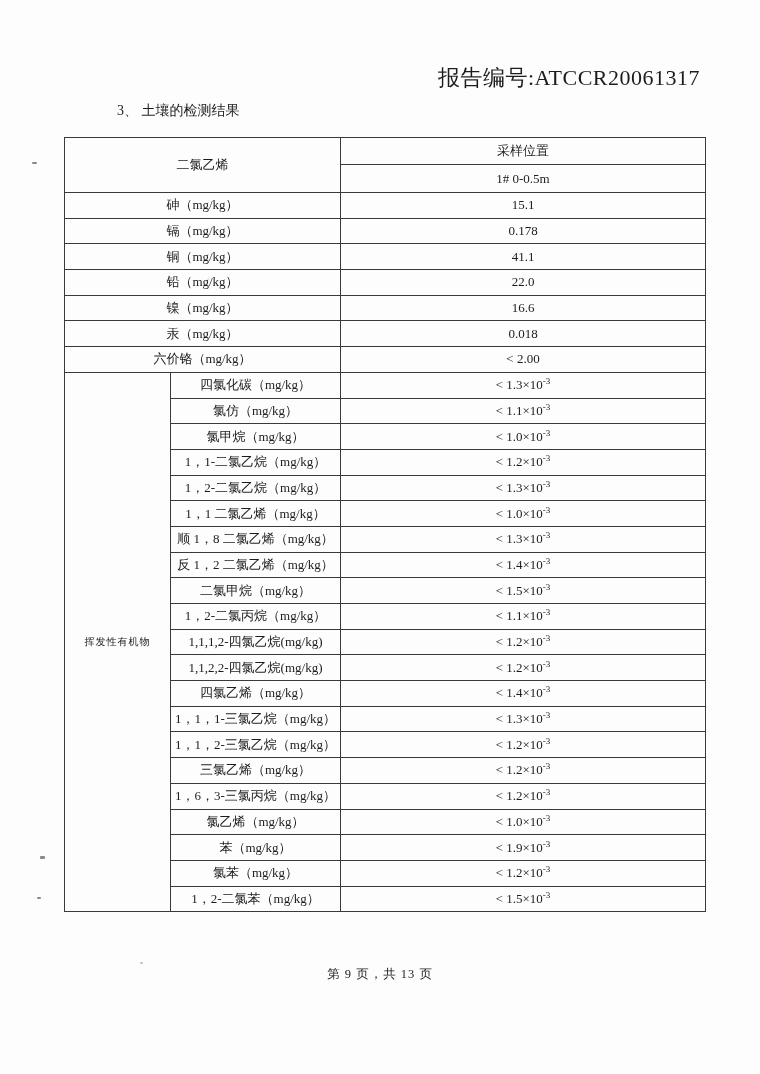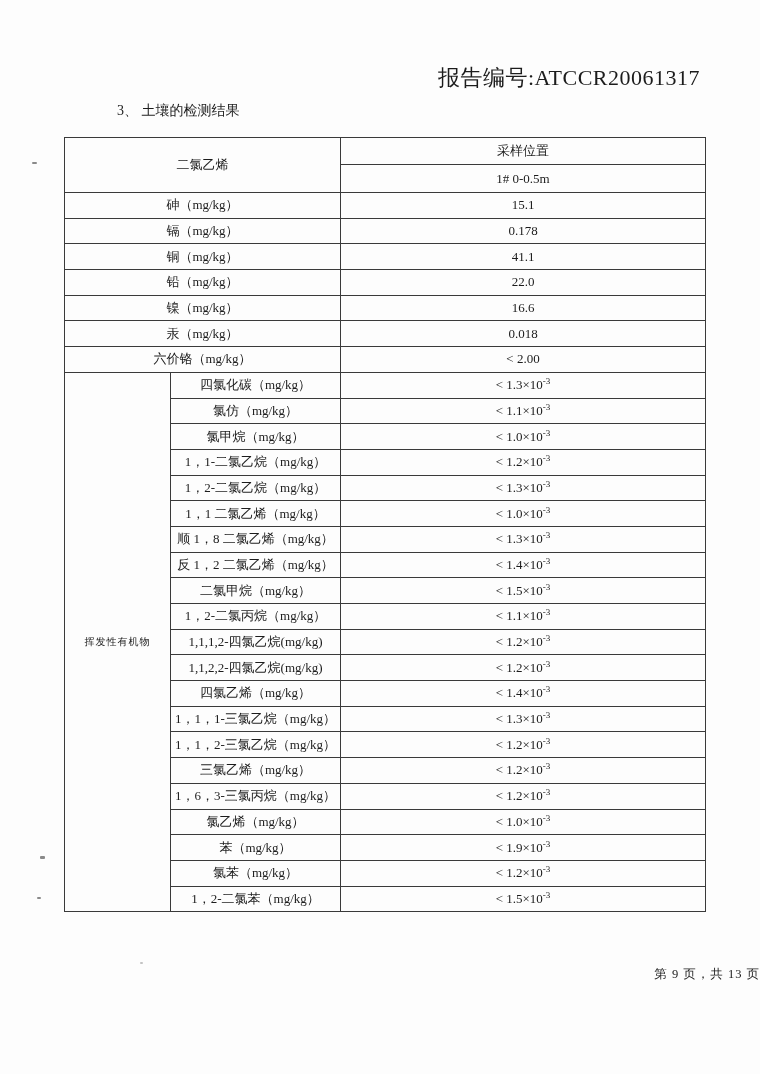--- a/index.html
+++ b/index.html
@@ -41,21 +41,21 @@
     white-space:nowrap;
   }
   tr.hrow1 { height:27px; }
   tr.hrow2 { height:28px; }
   tr.data-row { height:25.7px; }
   td.value-cell { font-size:13px; }
   td.group-cell { font-size:10px; letter-spacing:1px; }
   sup.exp { font-size:9px; line-height:0; }
   .footer {
     position:absolute; left:0; top:966px;
-    width:760px; text-align:right;
+    width:760px; text-align:center;
     font-size:12.5px;
     letter-spacing:1px;
   }
   .artifact {
     position:absolute;
     background:#8a8a8a;
     border-radius:1px;
   }
   .a1 { left:32px;  top:162px; width:5px; height:2px; }
   .a2 { left:40px;  top:856px; width:5px; height:3px; }

